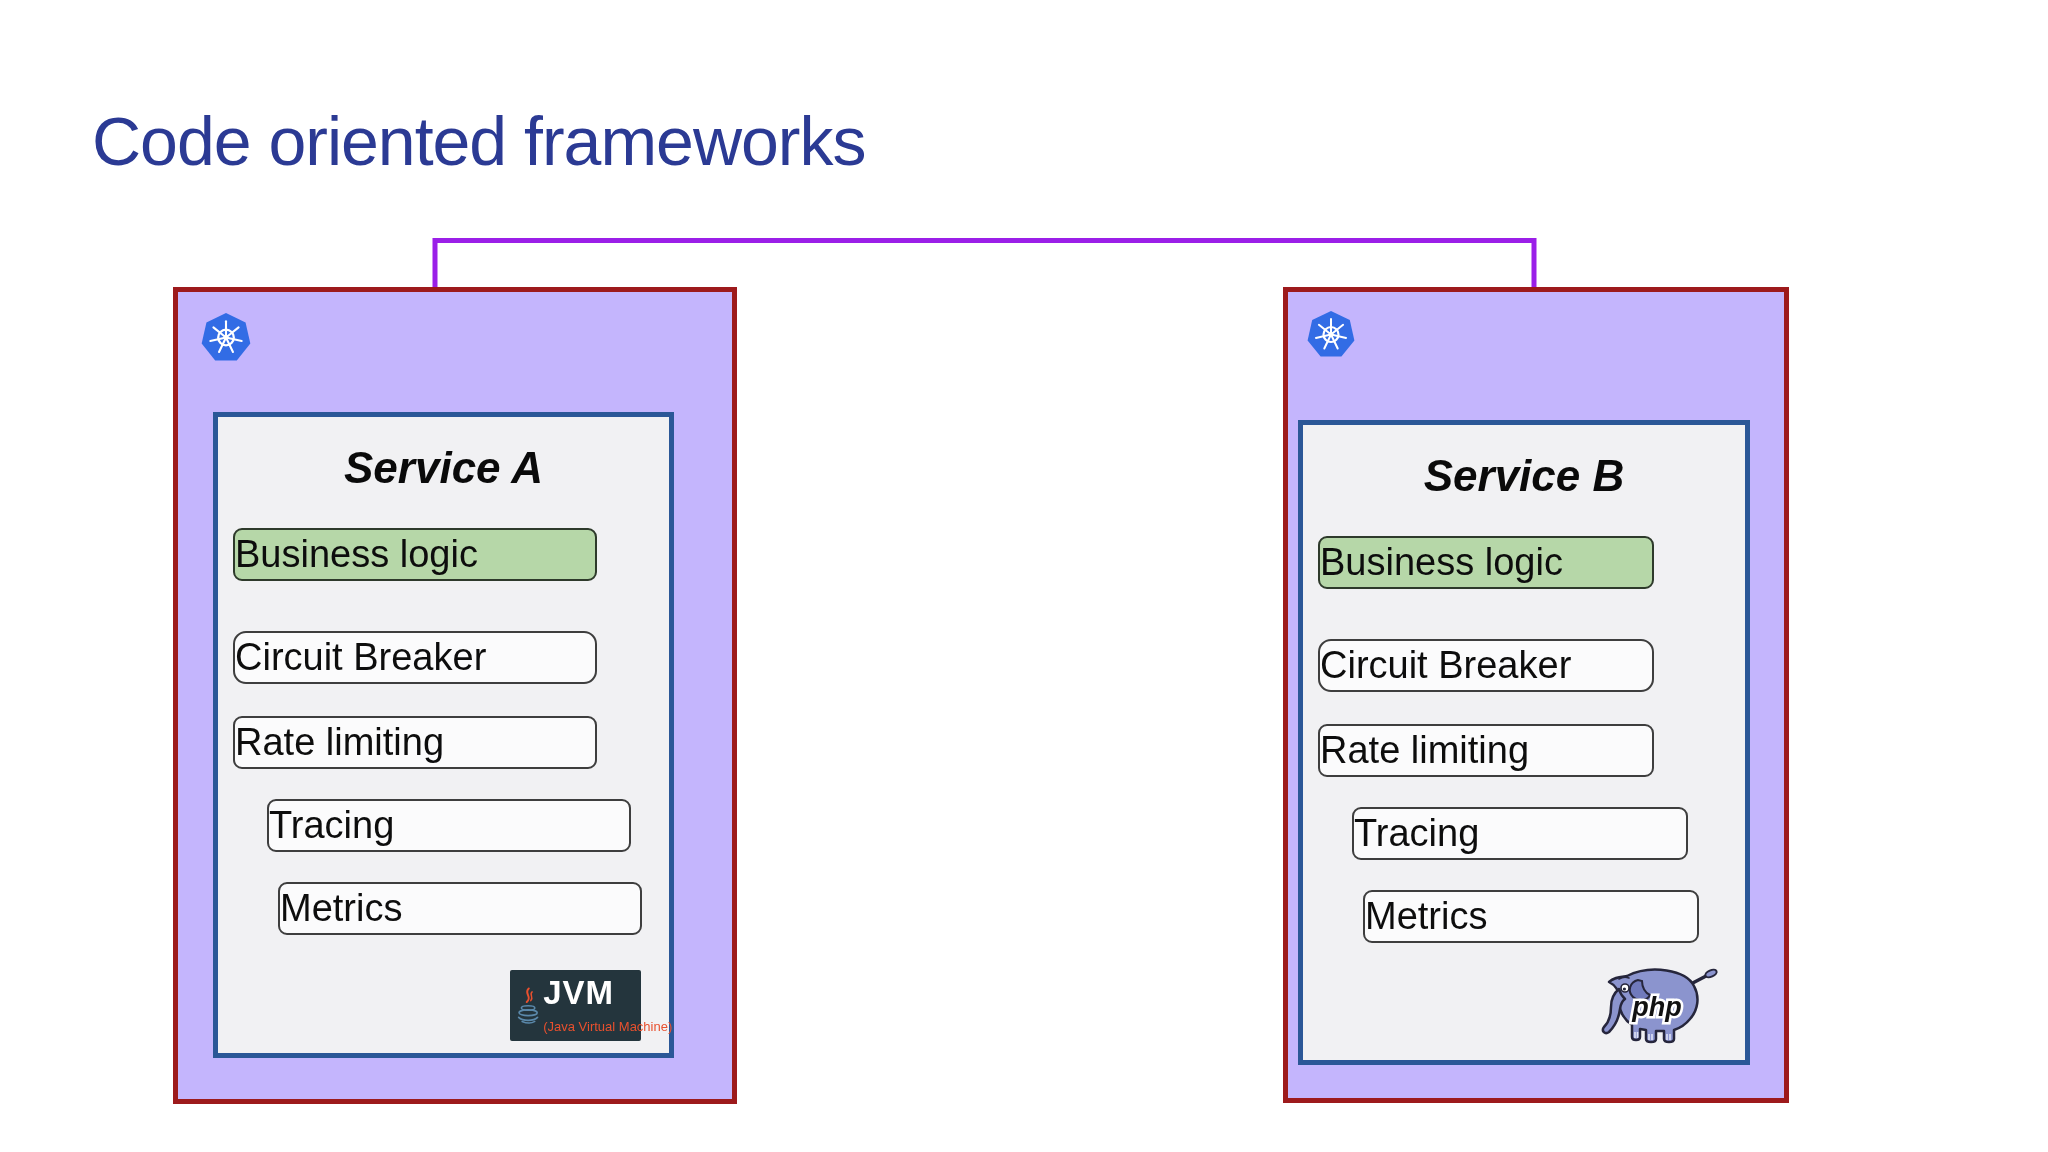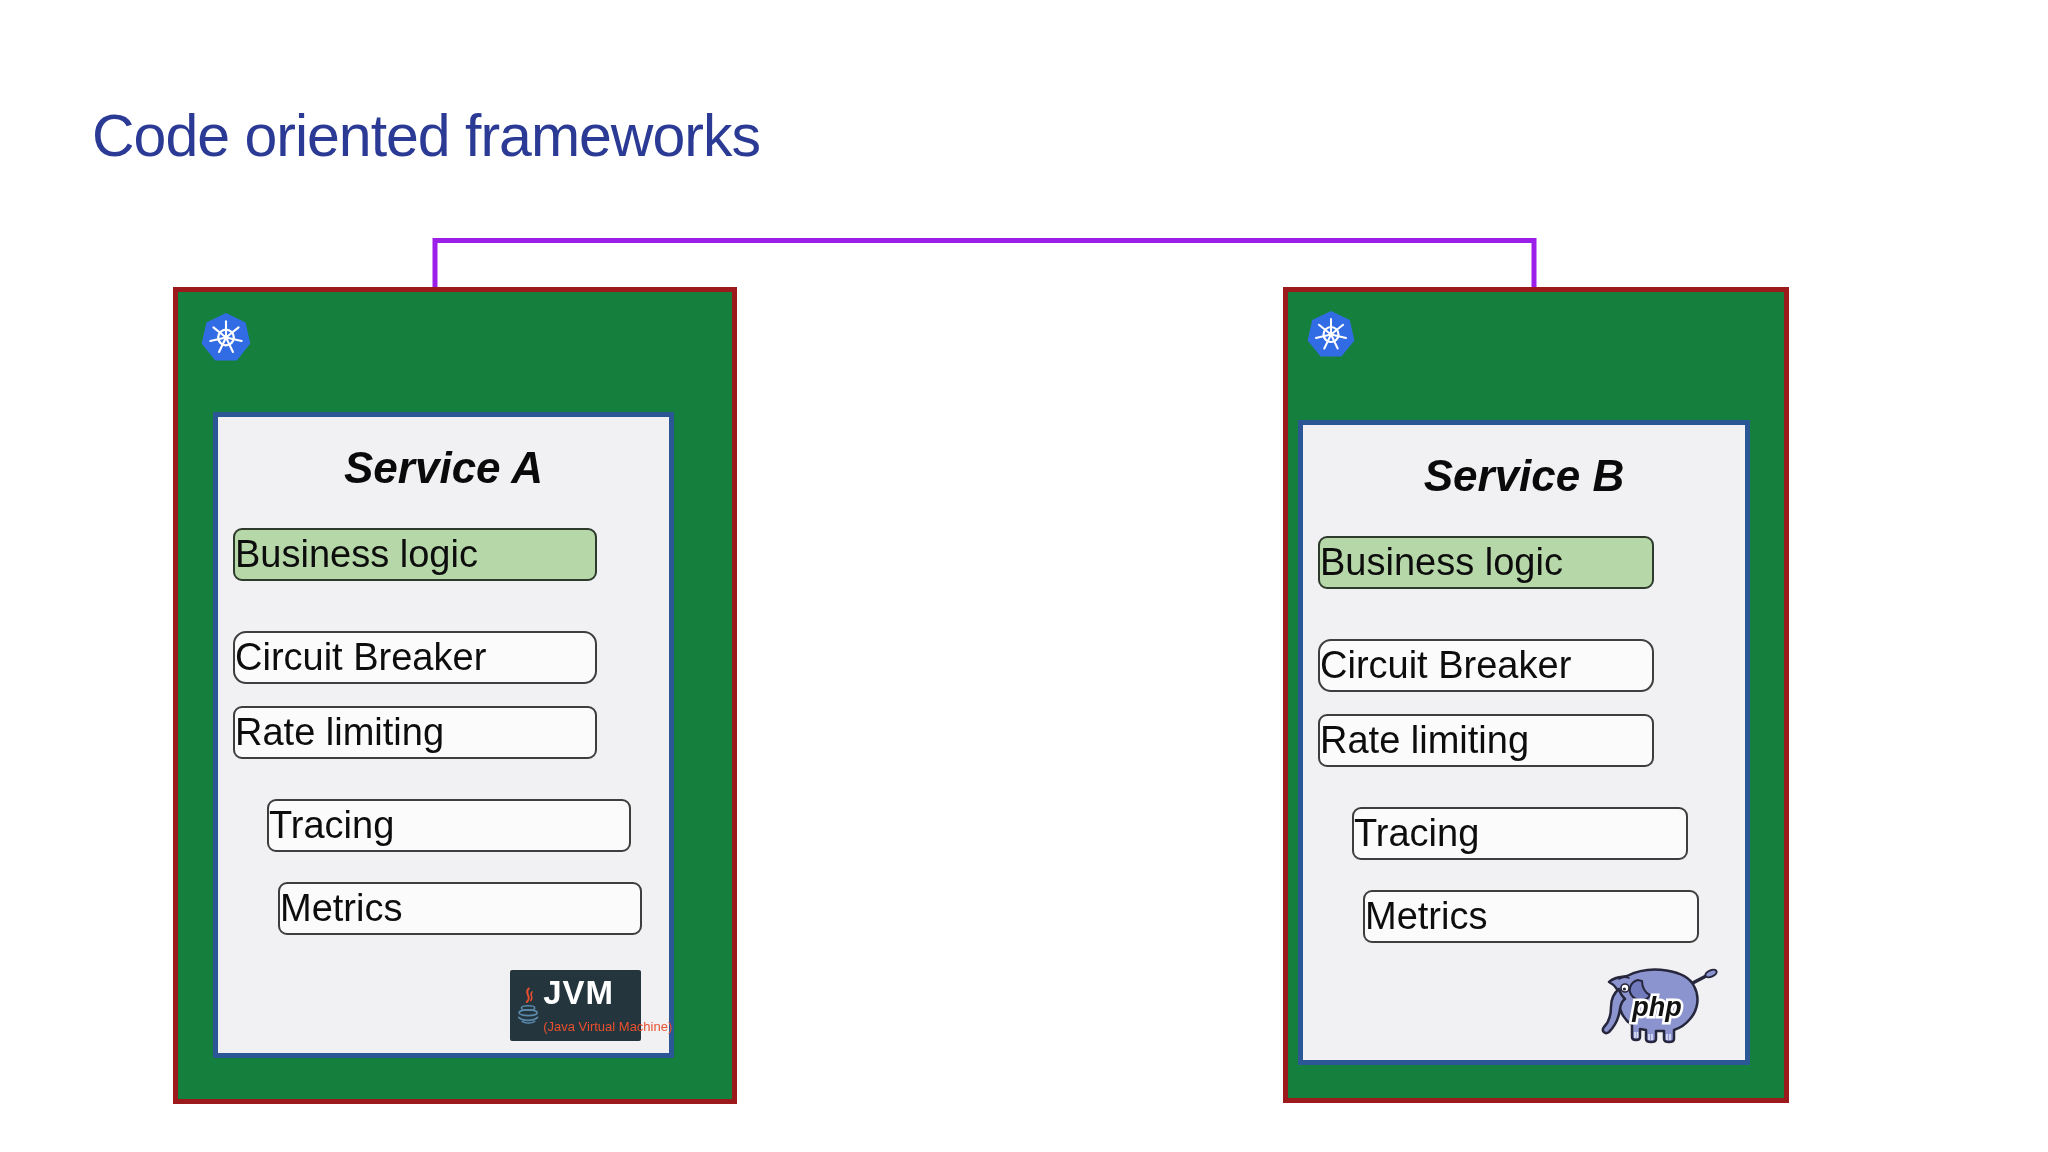--- a/index.html
+++ b/index.html
@@ -1,24 +1,24 @@
 <!DOCTYPE html>
 <html><head>
 <meta charset="utf-8">
 <style>
   html,body{margin:0;padding:0;background:#fff;}
   .canvas{
     position:relative;width:2048px;height:1152px;background:#ffffff;overflow:hidden;
     font-family:"Liberation Sans", sans-serif;
   }
   .slide-title{
-    position:absolute;left:92px;top:104px;font-size:59px;line-height:1.1;
+    position:absolute;left:92px;top:104px;font-size:68px;line-height:1.1;
     color:#2b3a94;letter-spacing:-1px;white-space:nowrap;
   }
-  .cluster{position:absolute;border:5px solid #9d1a1c;background:#15803d;box-sizing:border-box;}
+  .cluster{position:absolute;border:5px solid #9d1a1c;background:#c4b5fd;box-sizing:border-box;}
   .cluster--a{left:173px;top:287px;width:564px;height:817px;}
   .cluster--b{left:1283px;top:287px;width:506px;height:816px;}
 
   .k8s{position:absolute;}
   .cluster--a .k8s{left:22px;top:20px;width:52px;height:52px;}
   .cluster--b .k8s{left:18px;top:18px;width:50px;height:50px;}
 
   .service{position:absolute;background:#f1f1f3;border:5px solid #2b5797;box-sizing:content-box;}
   .cluster--a .service{left:35px;top:120px;width:451px;height:636px;}
   .cluster--b .service{left:10px;top:128px;width:442px;height:635px;}
@@ -29,21 +29,21 @@
   }
   .row{
     position:absolute;left:15px;width:364px;height:53px;box-sizing:border-box;
     border:2px solid #3e3e3e;border-radius:9px;background:#fbfbfc;
     display:flex;align-items:center;
     font-size:38px;color:#0d0d0d;white-space:nowrap;
   }
   .svc--b .row{width:336px;}
   .row--bl{background:#b6d7a8;border-color:#2e3a2b;top:111px;}
   .row--cb{top:214px;border-radius:13px;}
-  .row--rl{top:289px;}
+  .row--rl{top:299px;}
   .row--tr{top:382px;margin-left:34px;}
   .row--mt{top:465px;margin-left:45px;}
 
   .jvm{
     position:absolute;right:28px;bottom:12px;width:131px;height:71px;
     background:#24353d;border-radius:2px;display:flex;align-items:center;
     padding:4px 6px;box-sizing:border-box;
   }
   .jvm-text{display:flex;flex-direction:column;margin-left:3px;min-width:0;}
   .jvm-label{color:#ffffff;font-weight:bold;font-size:33px;line-height:0.95;letter-spacing:1px;}

